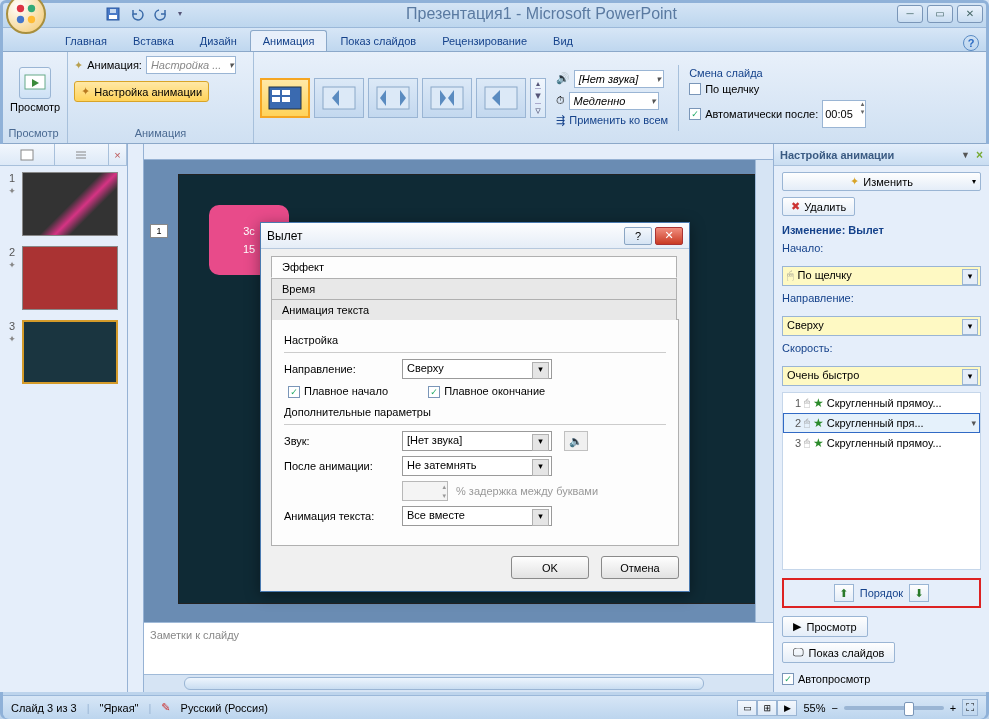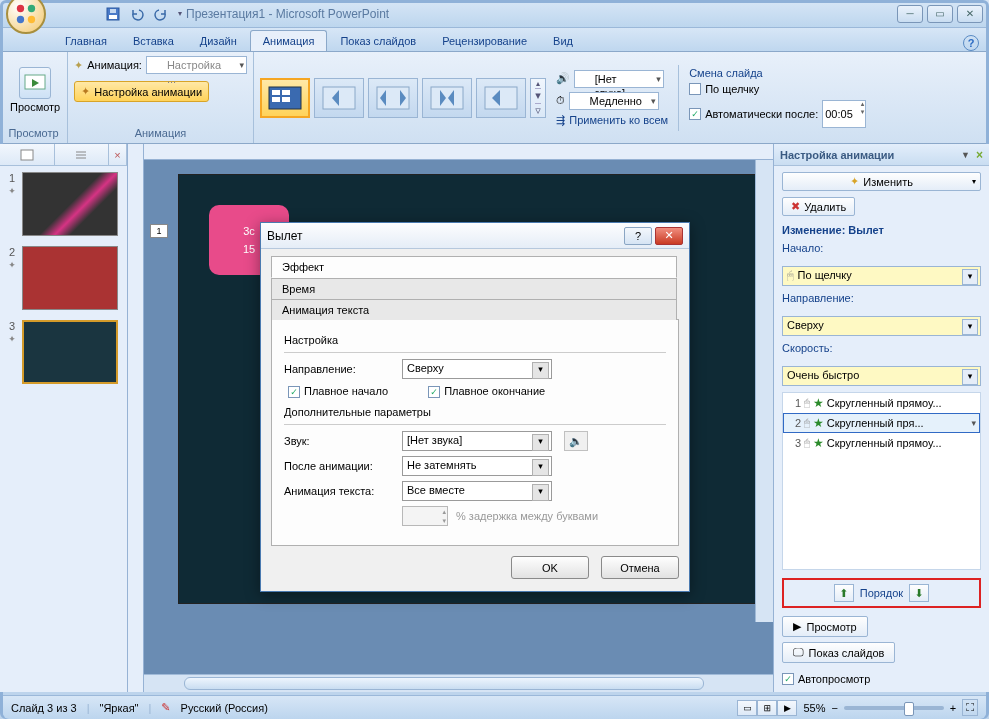--- a/index.html
+++ b/index.html
@@ -4,40 +4,40 @@
 <style>
 * { box-sizing: border-box; margin: 0; padding: 0; font-family: "Segoe UI", Tahoma, sans-serif; font-size: 11px; }
 body { background: #bdd4ec; width: 989px; height: 719px; overflow: hidden; position: relative; }
 
 
 .titlebar { height: 28px; background: linear-gradient(#d7e6f6,#bdd6ee); display: flex; align-items: center; border-bottom: 1px solid #9bb8d9; }
 .office-btn { width: 40px; height: 40px; border-radius: 50%; background: radial-gradient(circle at 30% 30%, #fff, #f3c76a); border: 2px solid #a88f3e; margin: 2px 6px; position: relative; z-index: 5; display:flex; align-items:center; justify-content:center; }
 .office-btn svg{width:22px;height:22px;}
 .qat { display: flex; gap: 2px; margin-left: 50px; }
 .qat-btn { width: 22px; height: 22px; border: 1px solid transparent; display:flex;align-items:center;justify-content:center; border-radius:3px;}
-.title-text { flex: 1; color: #5a7aa1; font-size: 12px; }
+.title-text { flex: 1; text-align: center; color: #5a7aa1; font-size: 16px; }
 .wincontrols { display: flex; gap: 4px; margin-right: 6px; }
 .wincontrols div { width: 26px; height: 18px; border: 1px solid #7a96b8; border-radius: 3px; background: linear-gradient(#eaf2fb,#c9ddf1); display:flex;align-items:center;justify-content:center; color:#466; font-size:10px;}
 
 
 .tabrow { height: 24px; background: linear-gradient(#d7e6f6,#bfd7ef); display: flex; align-items: flex-end; padding-left: 52px; border-bottom: 1px solid #8ba8c9; }
 .tab { padding: 4px 12px; color: #15428b; cursor: pointer; border: 1px solid transparent; border-bottom: none; }
 .tab.active { background: #e7effa; border-color: #8ba8c9; border-top-left-radius: 3px; border-top-right-radius: 3px; color: #15428b;}
 .help-icon{margin-left:auto; margin-right:10px; color:#2a6ac3; font-weight:bold; width:16px;height:16px; border:1px solid #5a8bc4; border-radius:8px; text-align:center; line-height:14px;}
 
 
 .ribbon { height: 92px; background: linear-gradient(#e8f0fa,#cfe0f2); display: flex; border-bottom: 1px solid #8ba8c9; }
 .group { border-right: 1px solid #a7c0db; padding: 3px 6px 2px; display: flex; flex-direction: column; }
 .group-body { flex: 1; display: flex; align-items: center; gap: 4px; }
 .group-label { text-align: center; color: #4a6a92; font-size: 11px; padding: 2px 0; }
 .big-btn { display:flex; flex-direction:column; align-items:center; gap:2px; padding:2px 4px; }
 .big-btn .ico{width:32px;height:32px;background:linear-gradient(#f0f6fd,#cde1f5);border:1px solid #9ab5d4;border-radius:3px;display:flex;align-items:center;justify-content:center;}
 .hl-btn{background:linear-gradient(#ffe8a6,#ffd35a);border:1px solid #d8a428;border-radius:3px;padding:3px 6px;display:flex;align-items:center;gap:4px;}
 .small-row{display:flex;align-items:center;gap:4px;margin:1px 0;}
-.combo{border:1px solid #9ab5d4;background:#fff;padding:1px 14px 1px 20px;position:relative;min-width:70px;height:18px;line-height:14px;}
+.combo{border:1px solid #9ab5d4;background:#fff;padding:1px 14px 1px 4px;position:relative;min-width:70px;height:18px;line-height:14px;font-style:italic;}
 .combo::after{content:"▾";position:absolute;right:2px;top:1px;font-size:9px;color:#555;}
 .spinner{border:1px solid #9ab5d4;background:#fff;width:44px;height:28px;display:flex;align-items:center;padding:0 2px;position:relative;}
 .spinner::after{content:"▴\A▾";white-space:pre;position:absolute;right:1px;top:-1px;font-size:7px;line-height:8px;color:#666;}
 .chk{width:12px;height:12px;border:1px solid #7a96b8;background:#fff;display:inline-flex;align-items:center;justify-content:center;font-size:9px;color:#2a6;}
 .trans-gallery{display:flex;gap:4px;}
 .trans-item{width:50px;height:40px;border:1px solid #9ab5d4;background:linear-gradient(#dce9f7,#c3d8ef);display:flex;align-items:center;justify-content:center;}
 .trans-item.sel{border:2px solid #f5a623;background:linear-gradient(#ffe8a6,#ffd35a);}
 .trans-item svg{width:38px;height:28px;}
 .ribbon .link{color:#15428b;}
 
@@ -329,20 +329,21 @@
     <div class="stage-ruler-h"></div>
     <div class="stage-ruler-v"></div>
     <div class="slide">
       <div class="slide-obj">
         <span>3с</span>
         <span>15</span>
       </div>
     </div>
     <div class="obj-handle">1</div>
     <div class="vscroll"></div>
+    <div class="notes"><span>Заметки к слайду</span></div>
     <div class="hscroll">
         <div class="hscroll-thumb"></div>
       </div>
   </div>
 
   <div class="taskpane">
     <div class="tp-header">
       <span>Настройка анимации</span>
       <span class="arrow">▼</span>
       <span class="x">×</span>
@@ -441,27 +442,27 @@
         <div class="dlg-combo">[Нет звука]</div>
         <div class="sound-btn">
             <span>🔈</span>
           </div>
       </div>
       <div class="field-row">
         <label>После анимации:</label>
         <div class="dlg-combo">Не затемнять</div>
       </div>
       <div class="field-row">
-        <label>Анимация текста:</label>
-        <div class="dlg-combo">Все вместе</div>
-      </div>
-      <div class="field-row">
         <label></label>
         <div class="dlg-spinner"></div>
         <span class="grey-text">% задержка между буквами</span>
+      </div>
+      <div class="field-row">
+        <label>Анимация текста:</label>
+        <div class="dlg-combo">Все вместе</div>
       </div>
     </div>
     <div class="dlg-footer">
       <button>OK</button>
       <button>Отмена</button>
     </div>
   </div>
 </div>
 
 <div class="statusbar">

